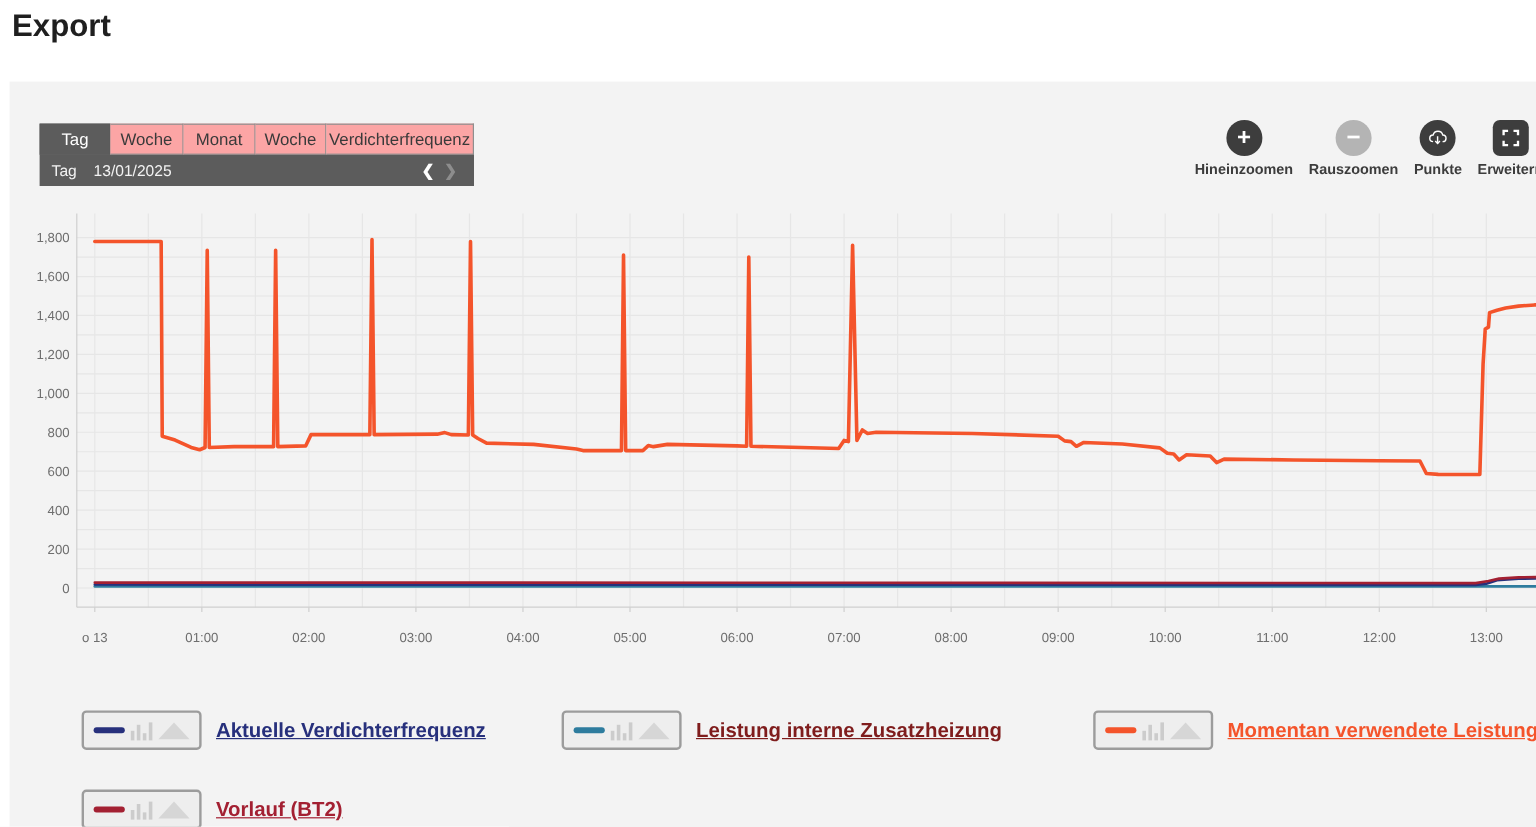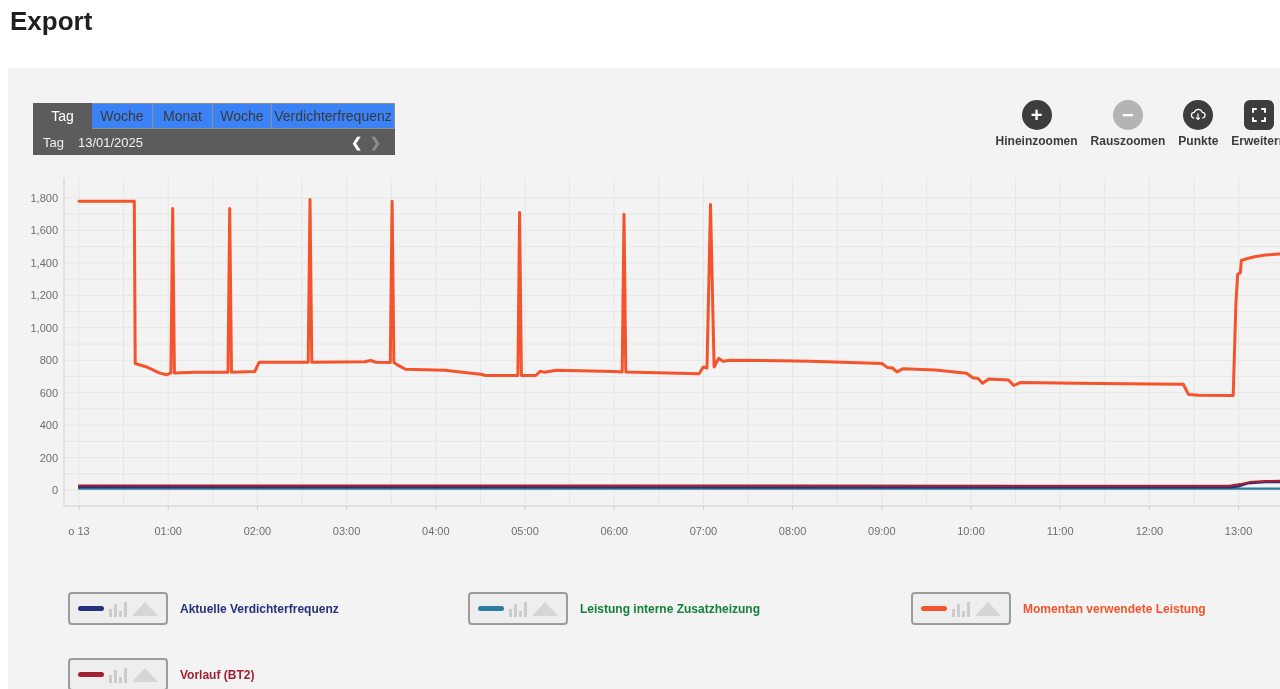--- a/index.html
+++ b/index.html
@@ -7,21 +7,21 @@
     width:1280px;height:689px;overflow:hidden;background:#ffffff;
     font-family:"Liberation Sans",sans-serif;position:relative;
   }
   .stage{position:absolute;inset:0;}
   .page-title{position:absolute;left:10px;top:6px;font-size:26px;font-weight:700;color:#1f1f1f;}
   .panel{position:absolute;left:8px;top:68px;width:1302px;height:621px;background:#f3f3f3;}
 
   
   .tabs{position:absolute;left:33px;top:103px;display:flex;height:26px;box-sizing:border-box;}
   .tab{display:flex;align-items:center;justify-content:center;font-size:14px;color:#3a3a3a;
-       background:#3b82f6;border:1px solid #8f8f8f;border-left:none;box-sizing:border-box;cursor:pointer;}
+       background:#fca5a5;border:1px solid #8f8f8f;border-left:none;box-sizing:border-box;cursor:pointer;}
   .tab:first-child{border-left:1px solid #8f8f8f;}
   .tab.active{background:#5c5c5c;color:#ffffff;border-color:#5c5c5c;}
   .tab.w0{width:59px}.tab.w1{width:61px}.tab.w2{width:60px}.tab.w3{width:59px}.tab.w4{width:123px}
 
   
   .datebar{position:absolute;left:33px;top:129px;width:362px;height:26px;background:#5c5c5c;
            display:flex;align-items:center;padding:0 10px;box-sizing:border-box;color:#f2f2f2;font-size:13px;}
   .datebar .mode{margin-right:14px;}
   .datebar .spacer{flex:1;}
   .chev{font-size:13px;font-weight:700;line-height:1;padding:0 4px;cursor:pointer;}
@@ -48,21 +48,21 @@
   .legend-item.p0{left:68px;top:592px;}
   .legend-item.p1{left:468px;top:592px;}
   .legend-item.p2{left:863px;top:592px;padding-left:48px;}
   .legend-item.p3{left:68px;top:658px;}
   .swatchbox{width:100px;height:33px;background:#eeeeee;border:2px solid #9c9c9c;border-radius:4px;
              box-sizing:border-box;display:flex;align-items:center;justify-content:space-between;padding:0 8px;}
   .dash{width:26px;height:5px;border-radius:3px;}
   .bars{display:flex;align-items:flex-end;gap:2px;height:16px;}
   .bars span{width:3px;background:#cccccc;display:block;}
   .tri{width:0;height:0;border-left:13px solid transparent;border-right:13px solid transparent;border-bottom:14px solid #d6d6d6;}
-  .legend-label{font-size:12px;font-weight:700;white-space:nowrap;}
+  .legend-label{font-size:17px;font-weight:700;white-space:nowrap;text-decoration:underline;}
 </style>
 </head>
 <body>
 
 <div class="stage">
   <div class="page-title">Export</div>
 
   <div class="panel"></div>
 
   <div class="tabs">
@@ -233,21 +233,21 @@
     <div class="swatchbox">
       <div class="dash" style="background: rgb(46, 124, 158);"></div>
       <div class="bars">
           <span style="height:8px"></span>
           <span style="height:13px"></span>
           <span style="height:6px"></span>
           <span style="height:15px"></span>
         </div>
       <div class="tri"></div>
     </div>
-    <div class="legend-label" style="color: #15803d;">Leistung interne Zusatzheizung</div>
+    <div class="legend-label" style="color: #7f1d1d;">Leistung interne Zusatzheizung</div>
   </div>
   <div class="legend-item p2">
     <div class="swatchbox">
       <div class="dash" style="background: rgb(244, 84, 43);"></div>
       <div class="bars">
           <span style="height:8px"></span>
           <span style="height:13px"></span>
           <span style="height:6px"></span>
           <span style="height:15px"></span>
         </div>

